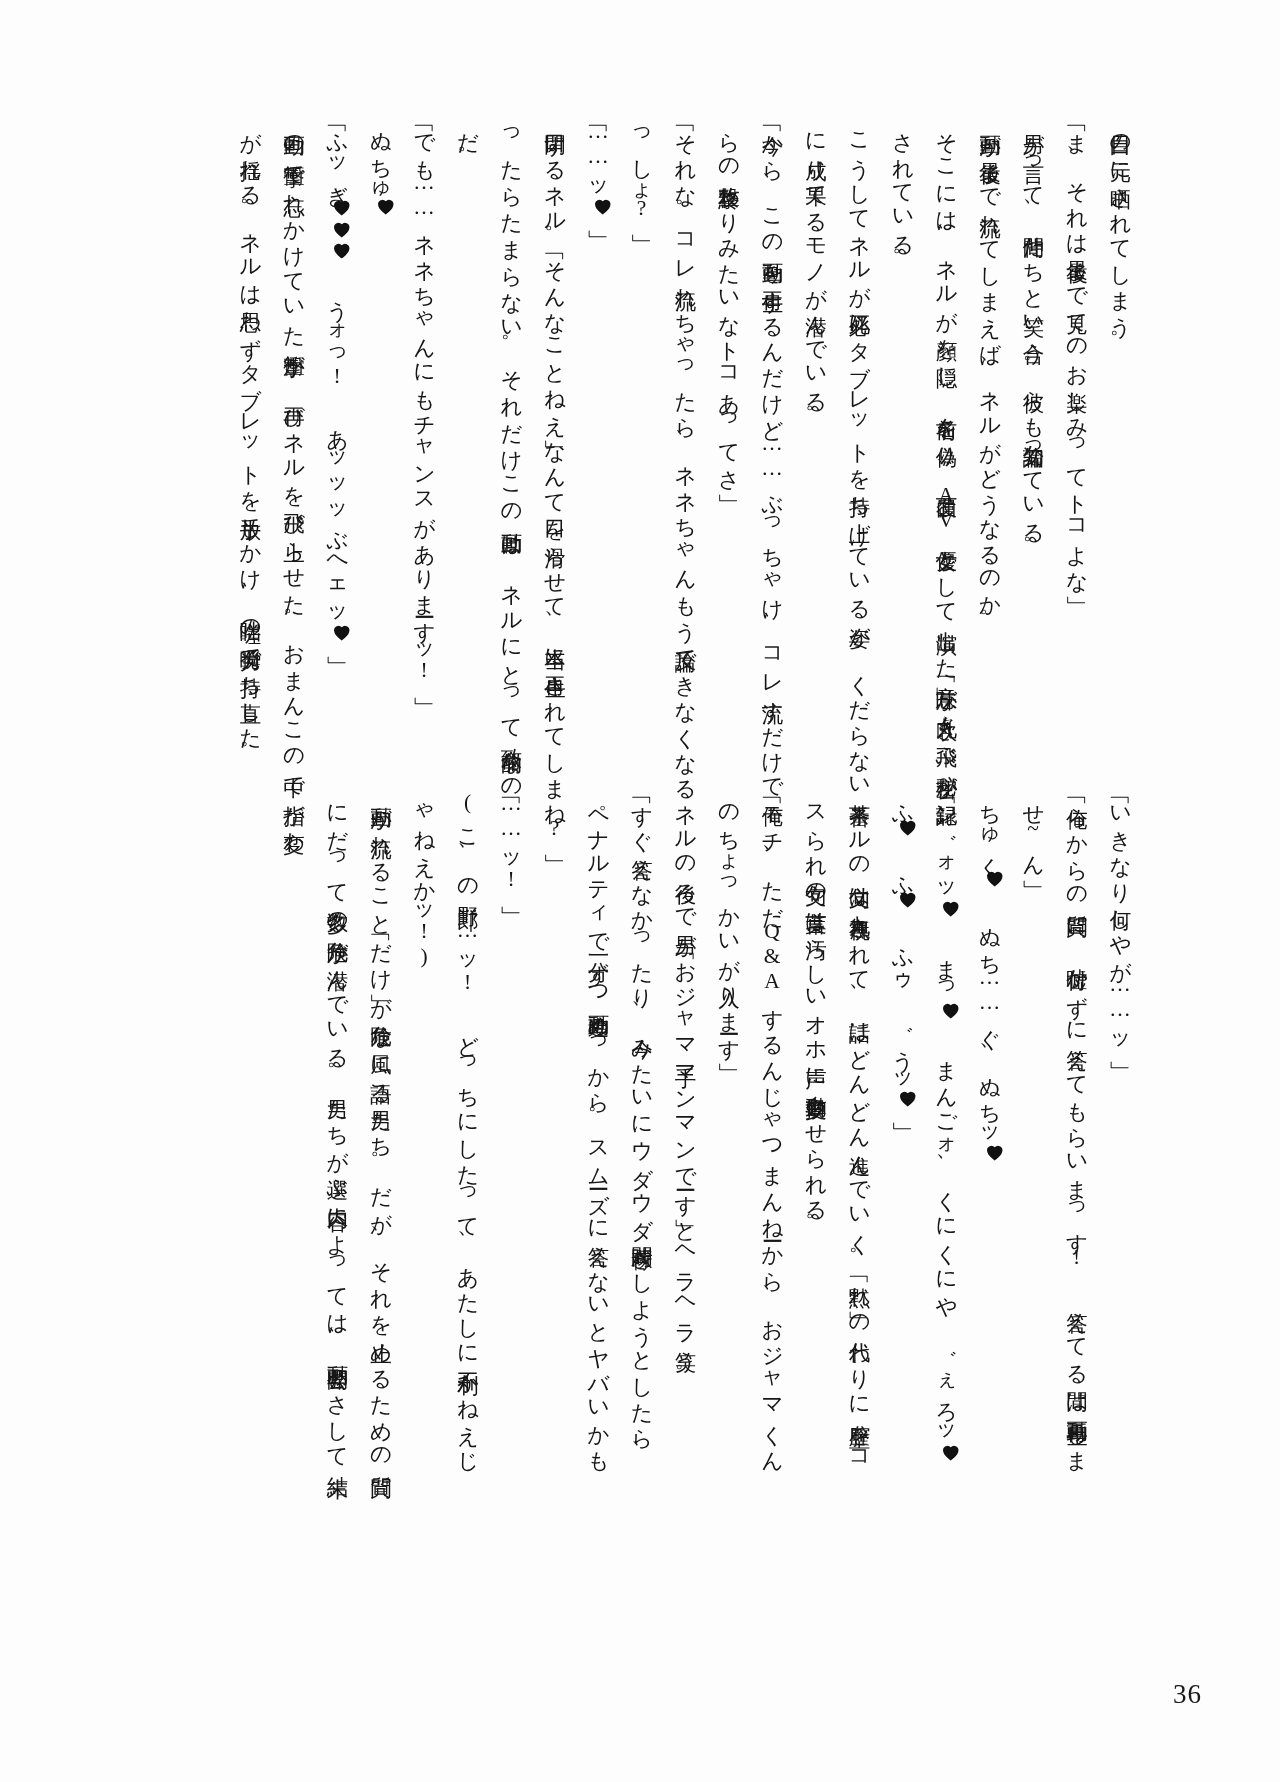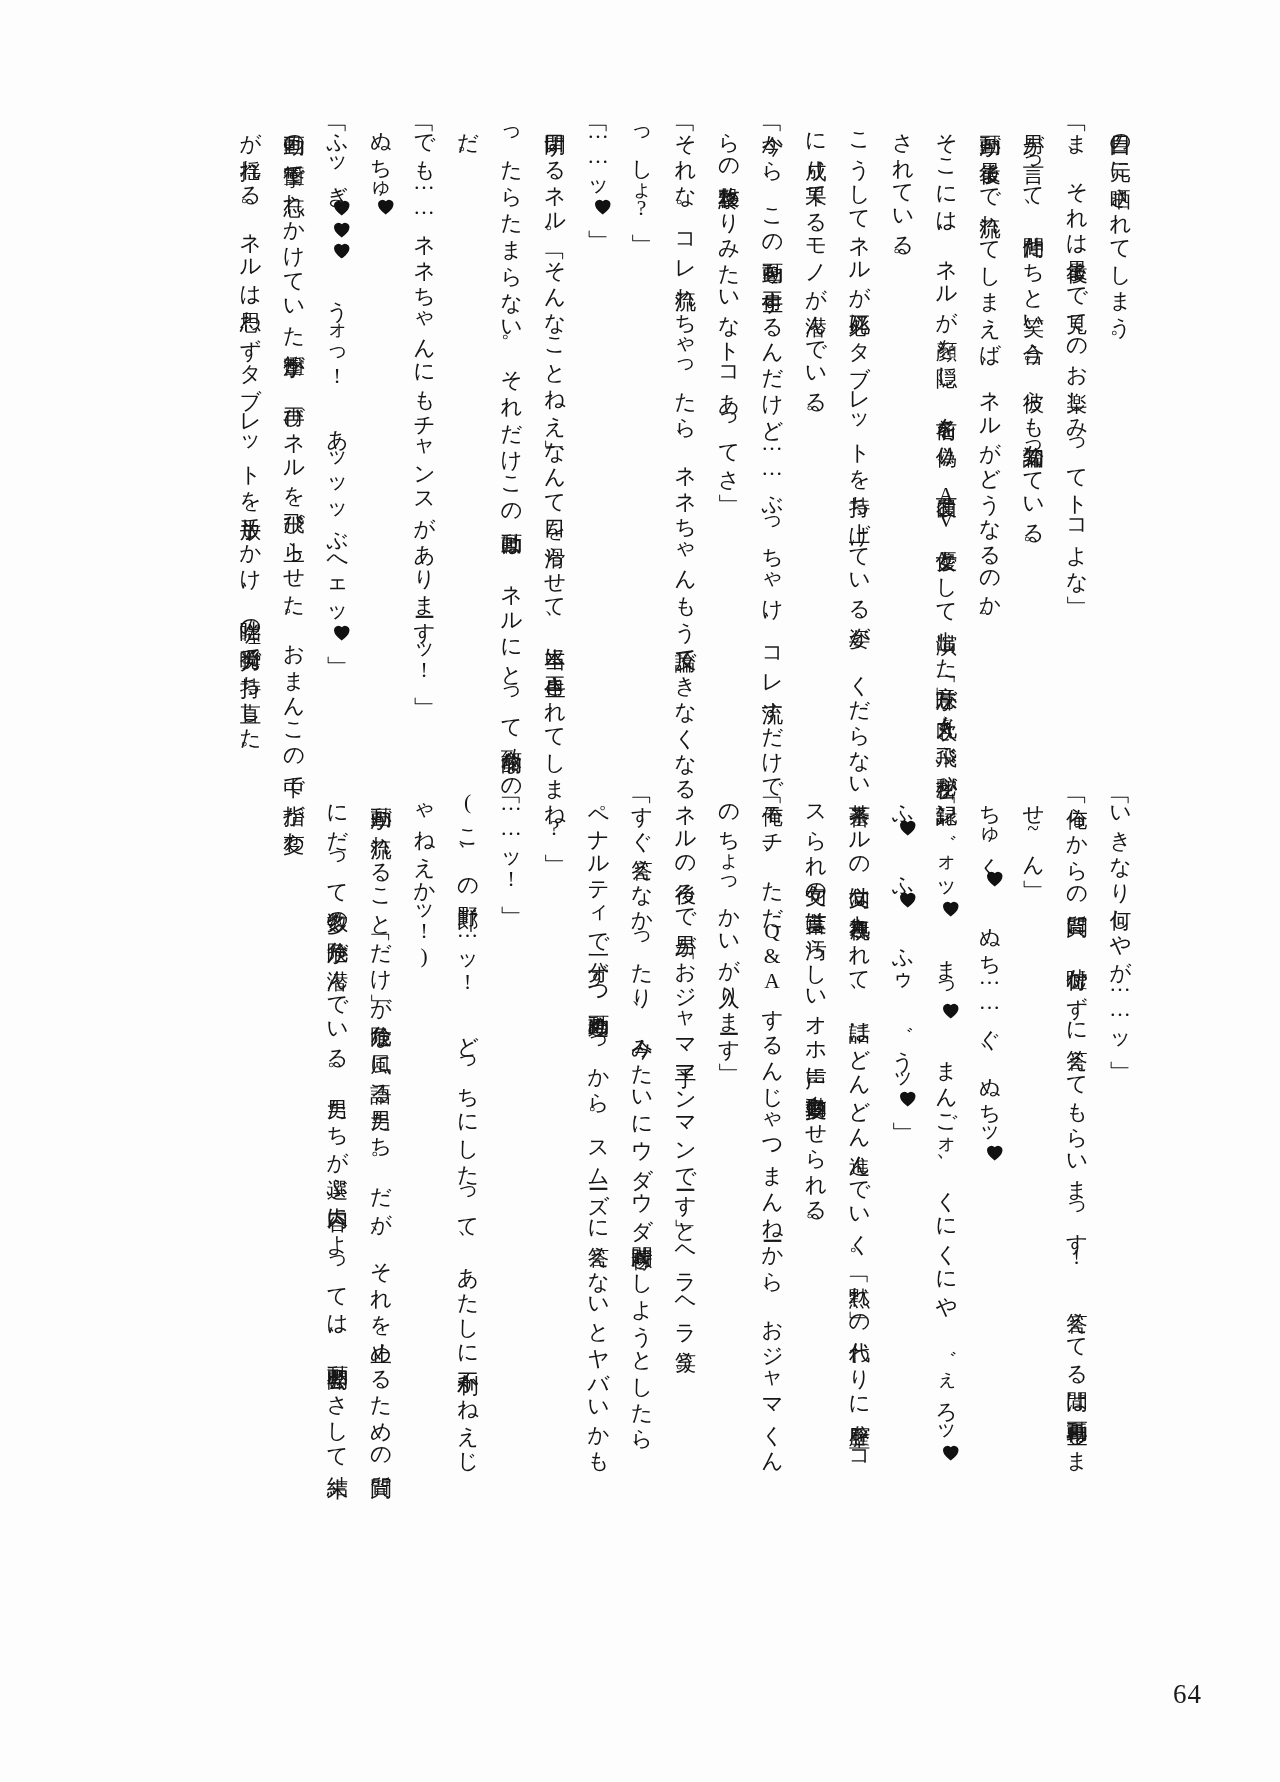--- a/index.html
+++ b/index.html
@@ -136,15 +136,15 @@
           </svg></span>」</p>
       <p>ネルの文句は丸無視されて、話はどんどん進んでいく。「黙れ」の代わりに膣壁をコスられ文句の言葉は汚らしいオホ声に自動変換させられる。</p>
       <p>「モチ、ただQ&amp;Aするんじゃつまんねーから、おジャマくんのちょっかいが入りまーす」</p>
       <p>ネルの後ろで男が「おジャマ手マンマンでーす」とヘラヘラ笑う。</p>
       <p>「すぐ答えなかったり、今みたいにウダウダ時間稼ぎしようとしたら、ペナルティで一分ずつ動画進めっから。スムーズに答えないとヤバいかもね?」</p>
       <p>「……ッ!」</p>
       <p>(こ、の野郎……ッ! どっちにしたって、あたしに不利かねえじゃねえかッ!)</p>
       <p>動画が流れること「だけ」が危険な風に語る男たち。だが、それを止めるための質問にだって数多の危険が潜んでいる。男たちが選ぶ内容によっては、動画公開とさして結末が変わ</p>
     </div>
 
-  <div class="pageno">64</div>
+  <div class="pageno">36</div>
 
 </div>
 
 </body></html>

